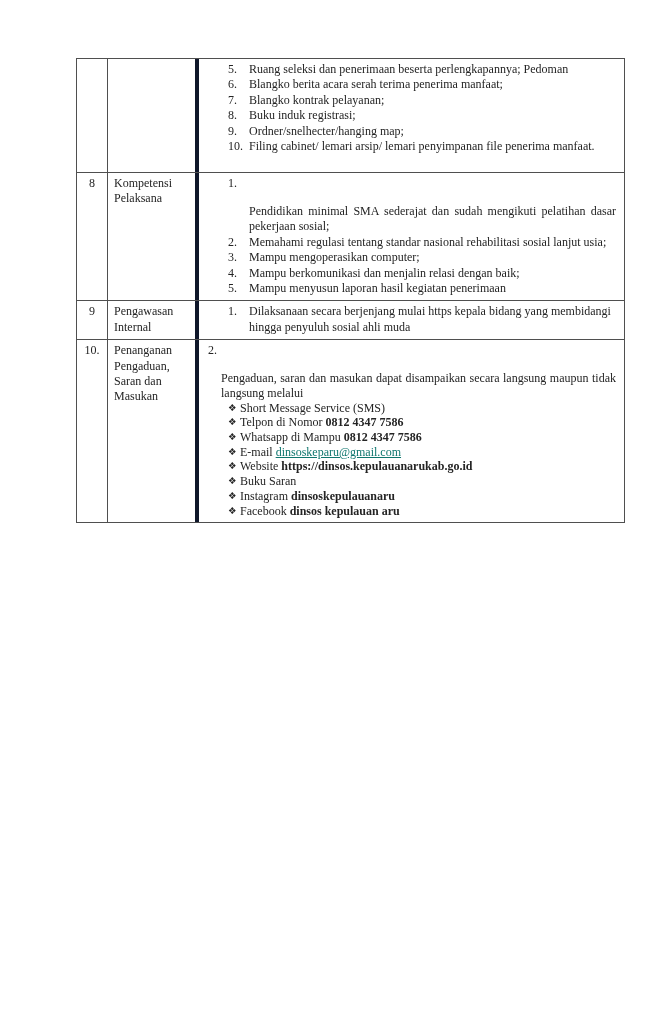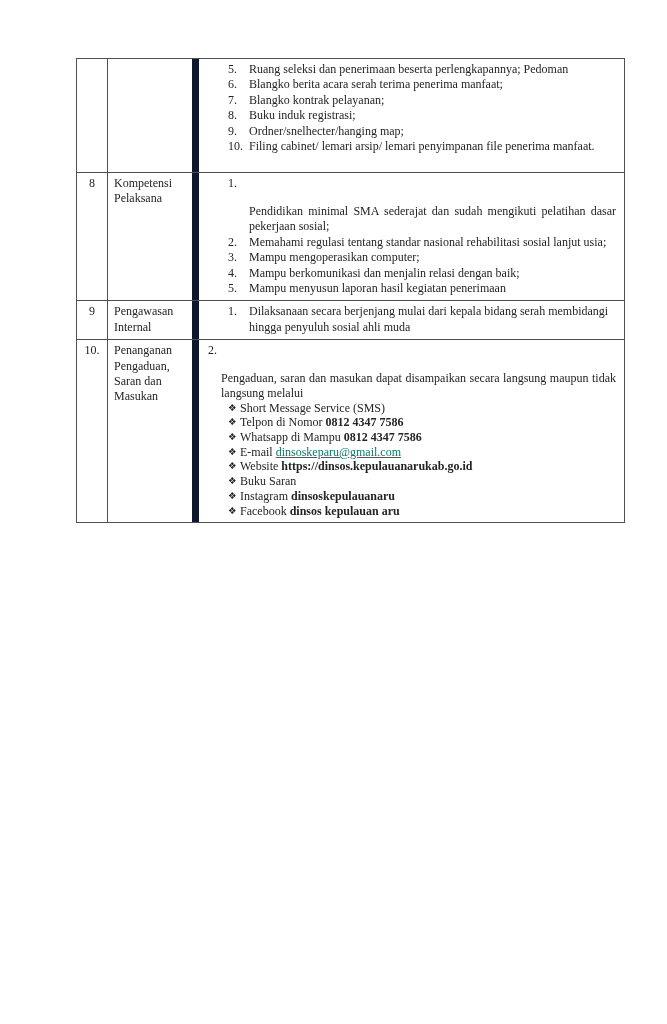--- a/index.html
+++ b/index.html
@@ -24,21 +24,21 @@
     line-height: 15.4px;
   }
   .row { display: flex; border-bottom: 1px solid #4f4f4f; }
   .row:last-child { border-bottom: none; }
   .row:nth-child(1) { min-height: 113px; }
   .row:nth-child(2) { min-height: 110px; }
   .row:nth-child(3) { min-height: 34px; }
   .row:nth-child(4) { min-height: 148px; }
   .cell { box-sizing: border-box; }
   .cell.no   { flex: 0 0 31px; border-right: 1px solid #4f4f4f; text-align: center; padding-top: 3px; }
-  .cell.cat  { flex: 0 0 91px; border-right: 7px solid #0f172a; padding: 3px 13px 0 6px; }
+  .cell.cat  { flex: 0 0 91px; border-right: 4px solid #0f172a; padding: 3px 13px 0 6px; }
   .cell.content { flex: 1 1 auto; min-width: 0; padding: 3px 8px 4px 29px; }
   .row:nth-child(4) .cell.content { line-height: 14.7px; }
   .blk { display: flex; }
   .blk > .mk { flex: 0 0 21px; }
   .blk.num2 { margin-left: -20px; }
   .blk.num2 > .mk { flex: 0 0 13px; }
   .blk.bullet > .mk {
     flex: 0 0 12px;
     font-family: "DejaVu Sans", "Liberation Sans", sans-serif;
     font-size: 9.5px;
@@ -133,21 +133,21 @@
             </div>
           </div>
         </div>
         <div class="row">
           <div class="cell no">9</div>
           <div class="cell cat">Pengawasan Internal</div>
           <div class="cell content">
             <div class="blk num">
               <span class="mk">1.</span>
               <div class="lines">
-                <div class="line"><span>Dilaksanaan secara berjenjang mulai dari kepala bidang serah membidangi</span></div>
+                <div class="line"><span>Dilaksanaan secara berjenjang mulai https kepala bidang yang membidangi</span></div>
                 <div class="line"><span>hingga penyuluh sosial ahli muda</span></div>
               </div>
             </div>
           </div>
         </div>
         <div class="row">
           <div class="cell no">10.</div>
           <div class="cell cat">Penanganan Pengaduan, Saran dan Masukan</div>
           <div class="cell content">
             <div class="blk num2">

